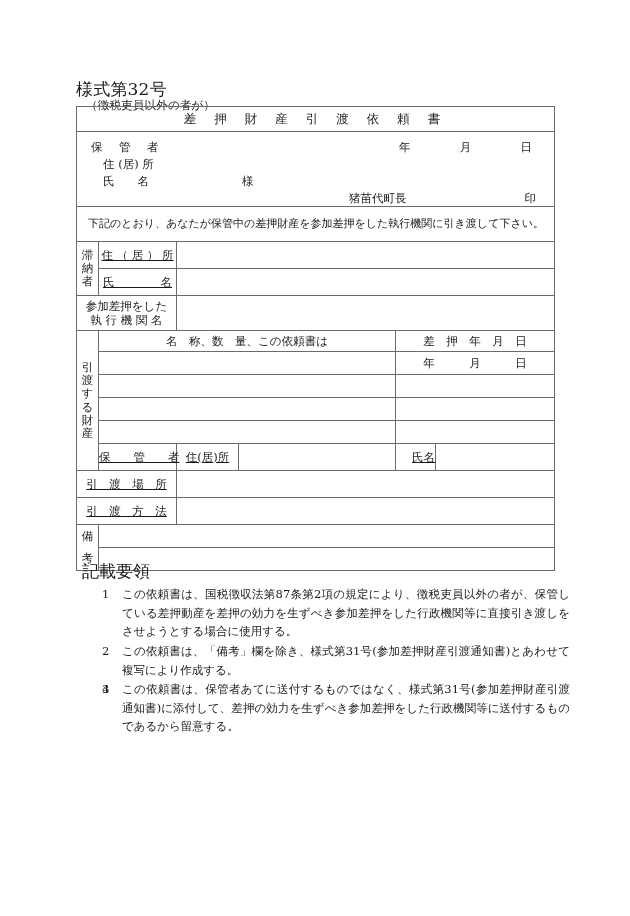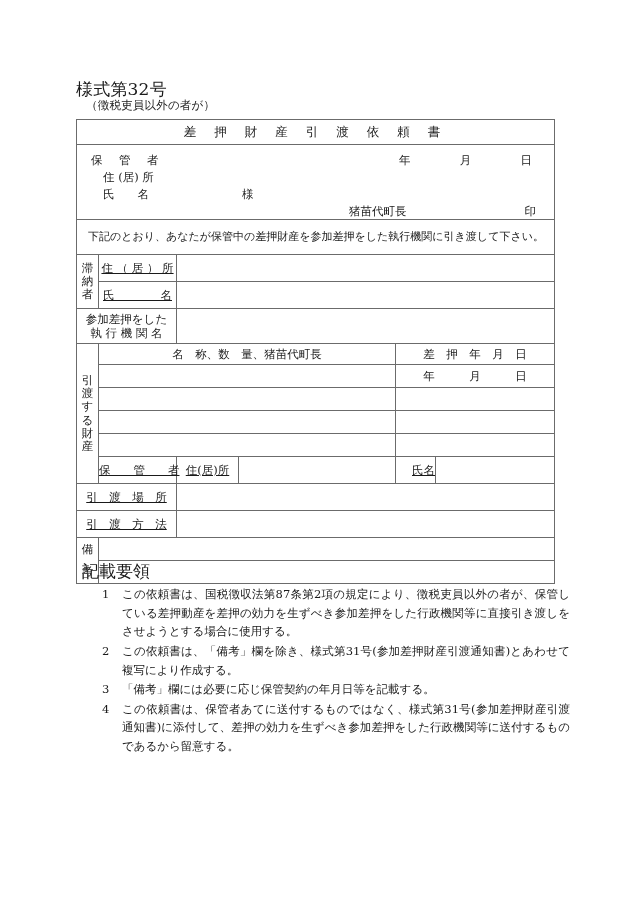--- a/index.html
+++ b/index.html
@@ -38,21 +38,21 @@
     top: 98px;
     font-size: 11.5px;
     letter-spacing: .2px;
     white-space: nowrap;
   }
 
   
   .form-table {
     position: absolute;
     left: 76px;
-    top: 119px;
+    top: 106px;
     width: 478px;
     border-collapse: collapse;
     font-size: 11.5px;
     table-layout: fixed;
   }
   .form-table td {
     border: 1px solid #6b6b6b;
     padding: 0;
     vertical-align: middle;
   }
@@ -259,21 +259,21 @@
 
     <tr>
       <td class="vlabel" rowspan="6">
         <span>引</span>
         <span>渡</span>
         <span>す</span>
         <span>る</span>
         <span>財</span>
         <span>産</span>
       </td>
-      <td class="colhead" colspan="3">名　称、数　量、猪苗代町長</td>
+      <td class="colhead" colspan="3">名　称、数　量、この依頼書は</td>
       <td class="colhead" colspan="2">差　押　年　月　日</td>
     </tr>
 
     <tr>
       <td class="blankrow no-bottom" colspan="3"></td>
       <td class="blankrow no-bottom" colspan="2" style="text-align:center">年　　　月　　　日</td>
     </tr>
 
     <tr>
       <td class="blankrow dotted-top no-bottom" colspan="3"></td>
@@ -329,21 +329,20 @@
     <div class="note">
       <span class="num">1</span>
       <span>この依頼書は、国税徴収法第87条第2項の規定により、徴税吏員以外の者が、保管している差押動産を差押の効力を生ずべき参加差押をした行政機関等に直接引き渡しをさせようとする場合に使用する。</span>
     </div>
     <div class="note">
       <span class="num">2</span>
       <span>この依頼書は、「備考」欄を除き、様式第31号(参加差押財産引渡通知書)とあわせて複写により作成する。</span>
     </div>
     <div class="note">
       <span class="num">3</span>
-      <span>「備考」欄には必要に応じ保管契約の年月日等を記載する。</span>
     </div>
     <div class="note">
       <span class="num">4</span>
       <span>この依頼書は、保管者あてに送付するものではなく、様式第31号(参加差押財産引渡通知書)に添付して、差押の効力を生ずべき参加差押をした行政機関等に送付するものであるから留意する。</span>
     </div>
   </div>
 
 </div>
 
 </body></html>

